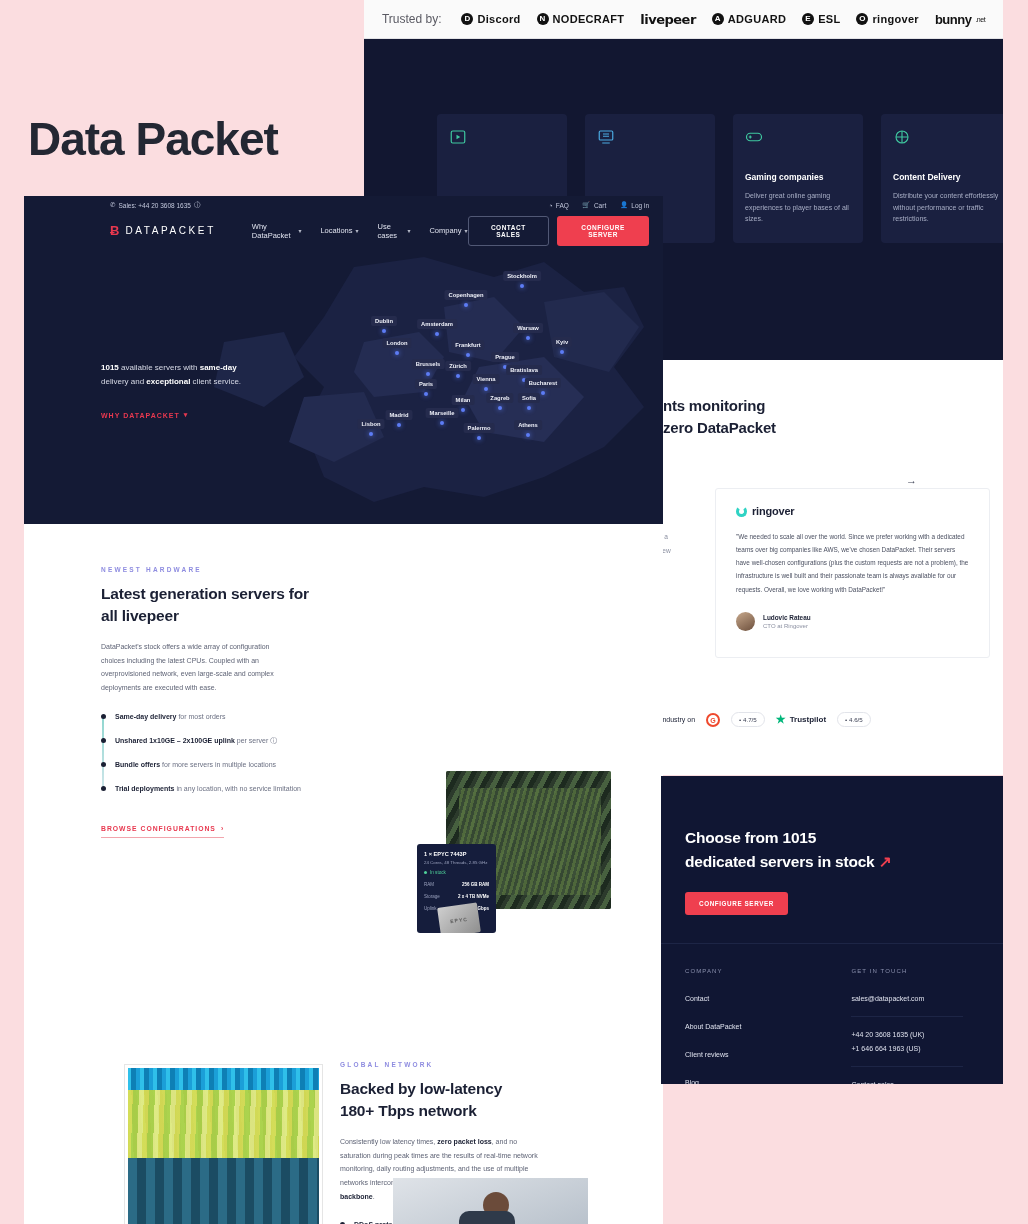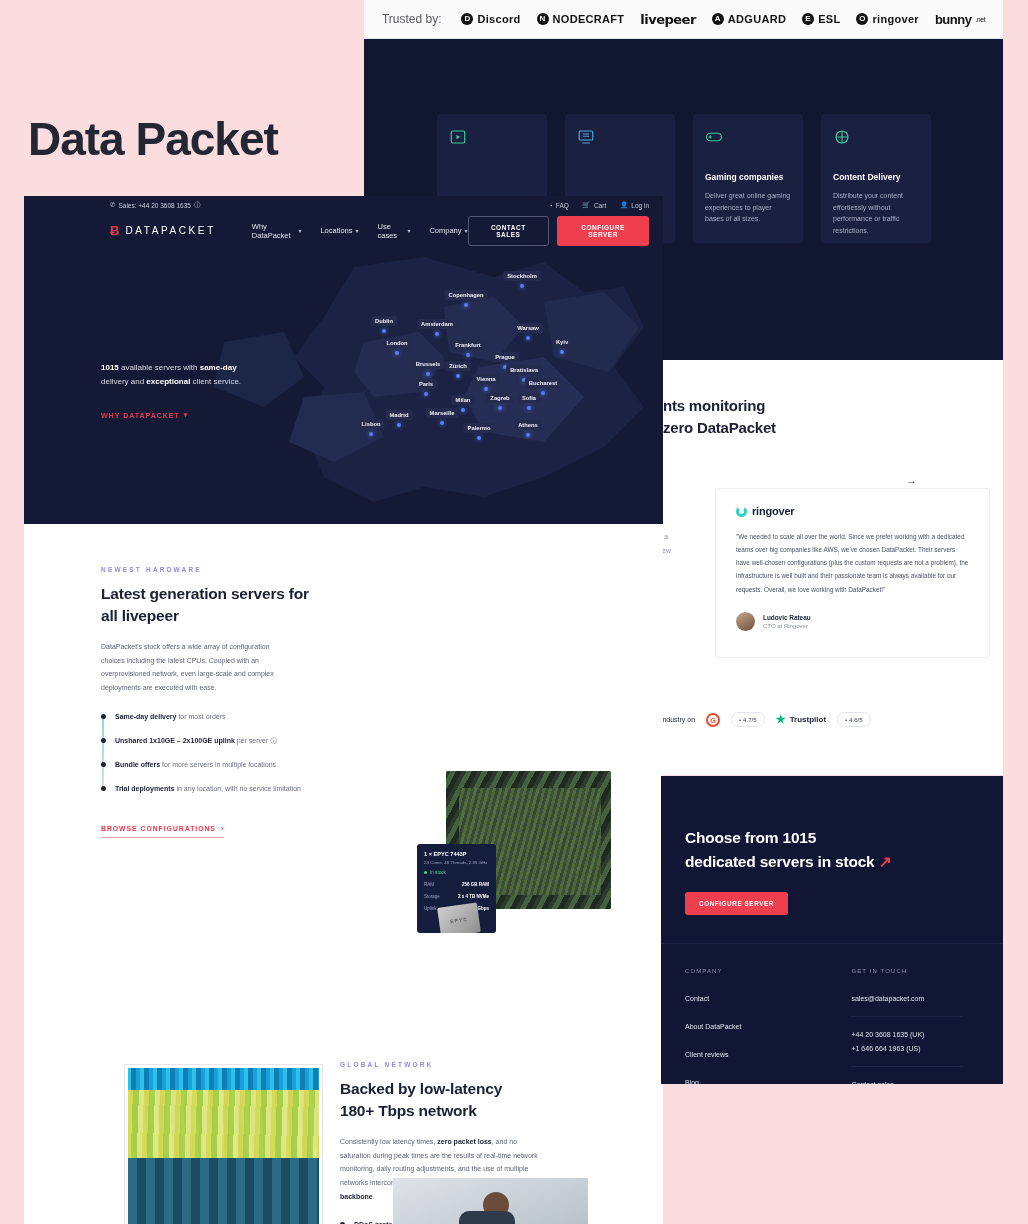--- a/index.html
+++ b/index.html
@@ -44,21 +44,21 @@
   }
   .usecase-sec h2 {
     text-align:center; color:#fff; font-size:17px; font-weight:bold;
     line-height:1.3;
   }
   .usecase-sec h2 .sub { display:block; color:#8e95b0; font-weight:normal; }
   .uc-grid {
     position:absolute; left:73px; top:75px; display:flex; gap:18px;
   }
   .uc-card {
-    width:110px; height:129px; background:#1a2040; border-radius:4px;
+    width:130px; height:129px; background:#1a2040; border-radius:4px;
     padding:14px 12px; color:#fff;
   }
   .uc-icon { width:18px; height:18px; margin-bottom:22px; }
   .uc-title { font-size:8.5px; font-weight:bold; margin-bottom:8px; }
   .uc-desc { font-size:7px; line-height:1.65; color:#a7adc4; }
 
   
   #panel-main {
     position:absolute; left:24px; top:196px; width:639px; height:1028px;
     background:#ffffff; overflow:hidden;

